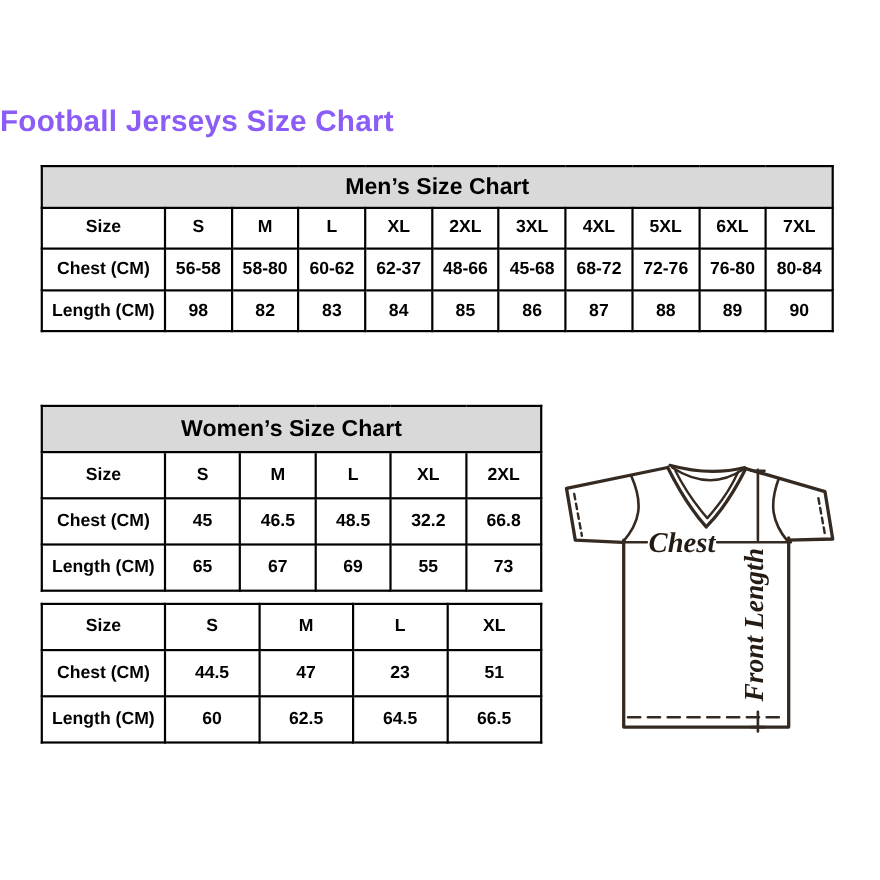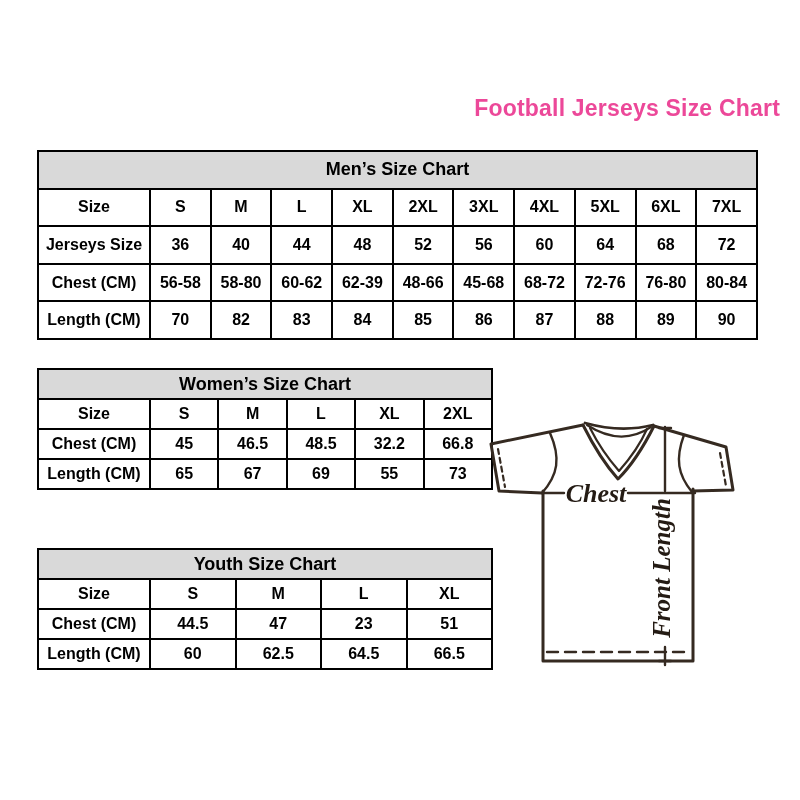--- a/index.html
+++ b/index.html
@@ -1,31 +1,31 @@
 <!DOCTYPE html>
 <html><head>
 <meta charset="utf-8">
 <style>
   html,body{margin:0;padding:0;background:#ffffff;}
   .page{position:relative;width:800px;height:800px;background:#ffffff;overflow:hidden;
         font-family:"Liberation Sans",sans-serif;}
-  .page-title{position:absolute;top:95px;left:0;width:780px;margin:0;text-align:right;
-        font-size:23px;font-weight:700;color:#ec4899;letter-spacing:0.2px;}
+  .page-title{position:absolute;top:95px;left:0;width:780px;margin:0;text-align:left;
+        font-size:27px;font-weight:700;color:#8b5cf6;letter-spacing:0.2px;}
   table.chart{position:absolute;border-collapse:collapse;table-layout:fixed;background:#fff;}
   .chart th,.chart td{border:2px solid #000;text-align:center;vertical-align:middle;
         font-weight:700;font-size:16px;color:#000;padding:0;
         font-family:"Liberation Sans",sans-serif;}
-  .chart tr{height:30px;}
-  .chart .table-title-row th{background:#d9d9d9;font-size:18px;}
+  .chart tr{height:42px;}
+  .chart .table-title-row th{background:#d9d9d9;font-size:21px;}
   .chart col.label-col{width:112px;}
   .mens{left:37px;top:150px;width:721px;}
   .mens tr{height:37.6px;}
   .womens{left:37px;top:368px;width:456px;}
   .youth{left:37px;top:548px;width:456px;}
-  .jersey{position:absolute;left:478px;top:403px;width:270px;height:270px;margin:0;}
+  .jersey{position:absolute;left:502px;top:403px;width:270px;height:270px;margin:0;}
   .jersey svg{display:block;width:270px;height:270px;}
   .jersey .ln{fill:none;stroke:#352a21;stroke-linecap:round;stroke-linejoin:round;}
   .jersey text{font-family:"Liberation Serif","DejaVu Serif",serif;
         font-style:italic;font-weight:700;fill:#241b14;}
 </style>
 </head>
 <body>
 
 <div class="page">
 
@@ -56,48 +56,35 @@
           <td>L</td>
           <td>XL</td>
           <td>2XL</td>
           <td>3XL</td>
           <td>4XL</td>
           <td>5XL</td>
           <td>6XL</td>
           <td>7XL</td>
         </tr>
         <tr>
-          <th>Jerseys Size</th>
-          <td>36</td>
-          <td>40</td>
-          <td>44</td>
-          <td>48</td>
-          <td>52</td>
-          <td>56</td>
-          <td>60</td>
-          <td>64</td>
-          <td>68</td>
-          <td>72</td>
-        </tr>
-        <tr>
           <th>Chest (CM)</th>
           <td>56-58</td>
           <td>58-80</td>
           <td>60-62</td>
-          <td>62-39</td>
+          <td>62-37</td>
           <td>48-66</td>
           <td>45-68</td>
           <td>68-72</td>
           <td>72-76</td>
           <td>76-80</td>
           <td>80-84</td>
         </tr>
         <tr>
           <th>Length (CM)</th>
-          <td>70</td>
+          <td>98</td>
           <td>82</td>
           <td>83</td>
           <td>84</td>
           <td>85</td>
           <td>86</td>
           <td>87</td>
           <td>88</td>
           <td>89</td>
           <td>90</td>
         </tr>
@@ -144,23 +131,20 @@
     </table>
   <table class="chart youth">
       <colgroup>
         <col class="label-col">
         <col>
         <col>
         <col>
         <col>
       </colgroup>
       <tbody>
-        <tr class="table-title-row">
-          <th colspan="5">Youth Size Chart</th>
-        </tr>
         <tr>
           <th>Size</th>
           <td>S</td>
           <td>M</td>
           <td>L</td>
           <td>XL</td>
         </tr>
         <tr>
           <th>Chest (CM)</th>
           <td>44.5</td>

